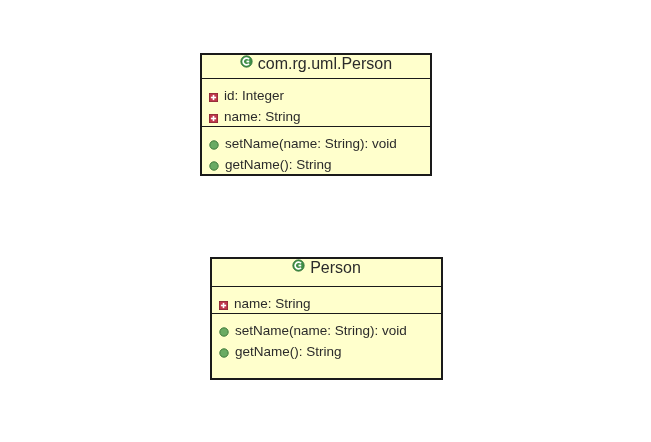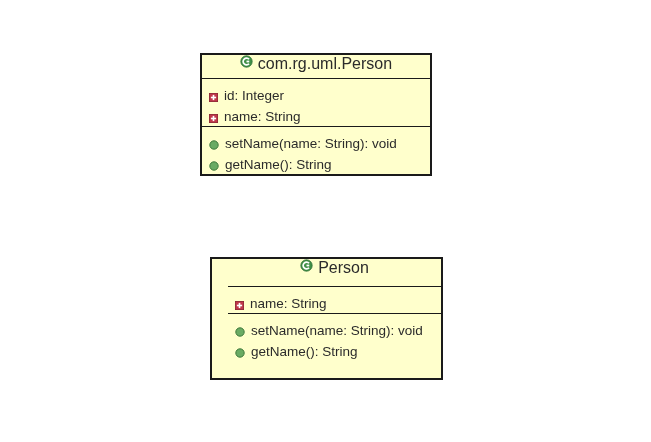--- a/index.html
+++ b/index.html
@@ -143,21 +143,21 @@
         <span class="icon icon-method">
           <svg viewBox="0 0 10 10" width="10" height="10" aria-hidden="true">
             <circle cx="5" cy="5" r="4.2" fill="#6aab63" stroke="#3f7a3c" stroke-width="1"></circle>
           </svg>
         </span>
         <span class="member-text">getName(): String</span>
       </div>
     </div>
   </div>
 
-  <div class="uml-class" style="left:210px; top:257px; width:233px; height:123px;padding-left:16px;">
+  <div class="uml-class" style="left:210px; top:257px; width:233px; height:123px;">
 
     <div class="uml-title">
       <span class="icon icon-class">
         <svg viewBox="0 0 16 16" width="13" height="13" aria-hidden="true">
           <circle cx="8" cy="8" r="7" fill="#3f8f46"></circle>
           <circle cx="8" cy="8" r="7" fill="none" stroke="#2f6f36" stroke-width="1"></circle>
           <path d="M11.2 5.2a4.2 4.2 0 1 0 0 5.6" fill="none" stroke="#ffffff" stroke-width="2.1" stroke-linecap="butt"></path>
           <rect x="8" y="6.9" width="3.4" height="2.2" fill="#ffffff"></rect>
         </svg>
       </span>

